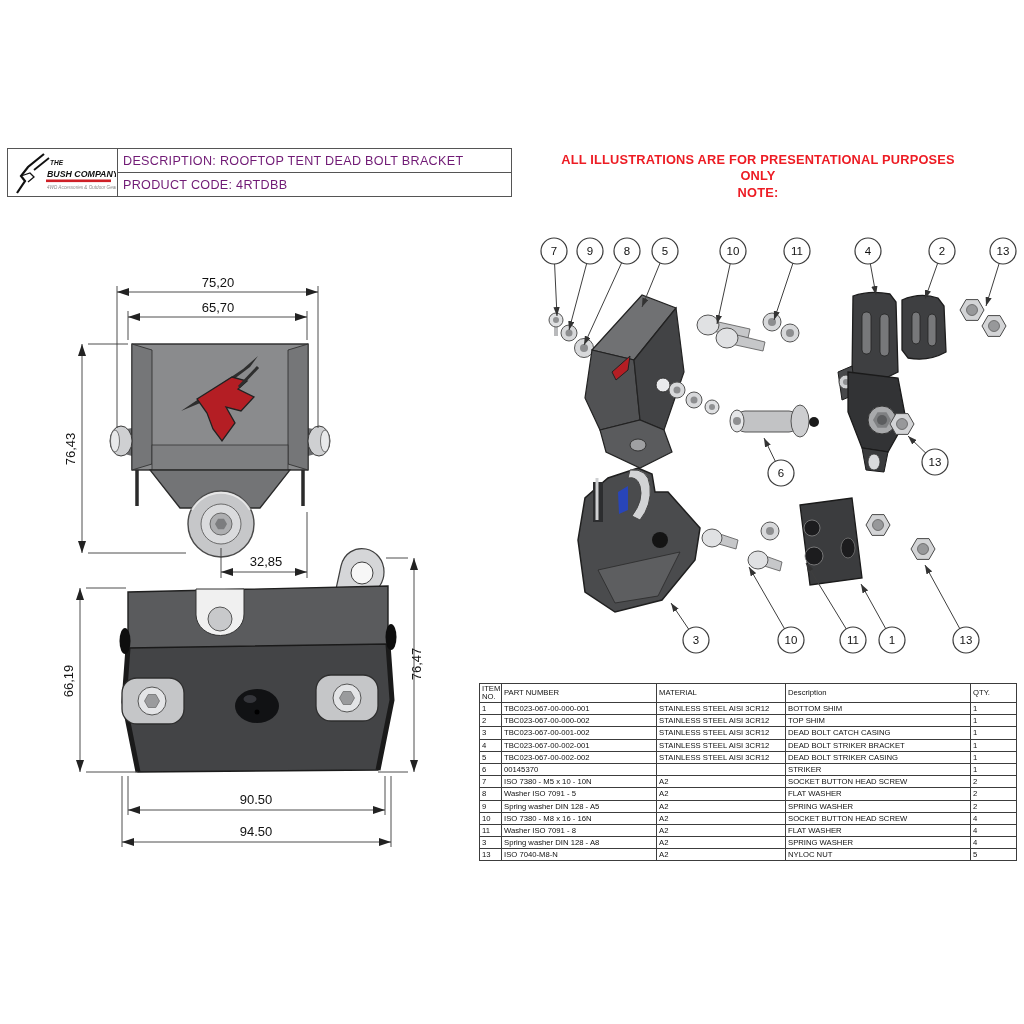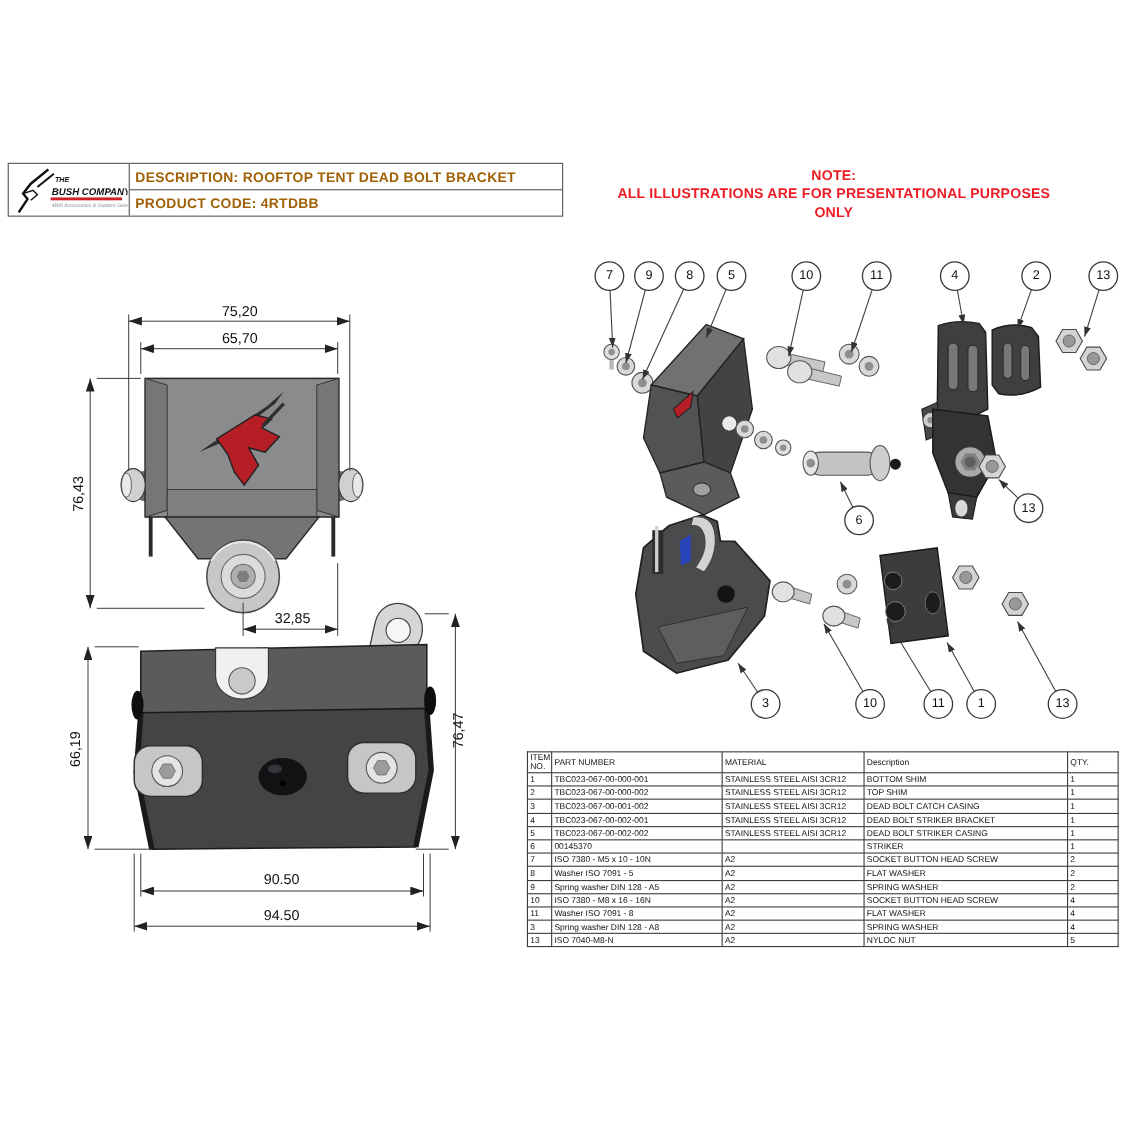--- a/index.html
+++ b/index.html
@@ -10,21 +10,21 @@
   .abs { position:absolute; }
 
   
   #title-block {
     left:7px; top:148px; width:505px; height:49px;
     display:flex; border:1.6px solid #555; box-sizing:border-box; background:#fff;
   }
   .logo-cell { width:110px; border-right:1.4px solid #555; position:relative; box-sizing:border-box; }
   .tb-right { flex:1; display:flex; flex-direction:column; }
   .tb-row { flex:1; display:flex; align-items:center; padding-left:5px;
-            font-size:12.6px; letter-spacing:.3px; color:#a16207; white-space:nowrap;font-weight:bold; }
+            font-size:12.6px; letter-spacing:.3px; color:#701a75; white-space:nowrap; }
   .tb-row + .tb-row { border-top:1.4px solid #555; }
 
   
   #note {
     left:556px; top:152px; width:404px; text-align:center;
     font-weight:bold; font-size:12.8px; line-height:1.28; letter-spacing:.2px;
   }
 
   
   svg { position:absolute; }
@@ -60,22 +60,22 @@
       <text x="39" y="38.5" font-size="4.6" font-style="italic" fill="#8a8a8a">4WD Accessories &amp; Outdoor Gear</text>
     </svg>
   </div>
   <div class="tb-right">
     <div class="tb-row">DESCRIPTION: ROOFTOP TENT DEAD BOLT BRACKET</div>
     <div class="tb-row">PRODUCT CODE: 4RTDBB</div>
   </div>
 </div>
 
 <div id="note" class="abs" style="color:#ED1C24">
+  <div>ALL ILLUSTRATIONS ARE FOR PRESENTATIONAL PURPOSES ONLY</div>
   <div>NOTE:</div>
-  <div>ALL ILLUSTRATIONS ARE FOR PRESENTATIONAL PURPOSES ONLY</div>
 </div>
 
 <svg id="left-drawings" class="abs" style="left:40px; top:270px;" width="440" height="610" viewBox="40 270 440 610">
   <defs>
     <marker id="arrD" viewBox="0 0 12 8" refX="12" refY="4" markerWidth="12" markerHeight="8" orient="auto-start-reverse" markerUnits="userSpaceOnUse">
       <path d="M0,0 L12,4 L0,8 Z" fill="#222"></path>
     </marker>
   </defs>
 
   <g>

